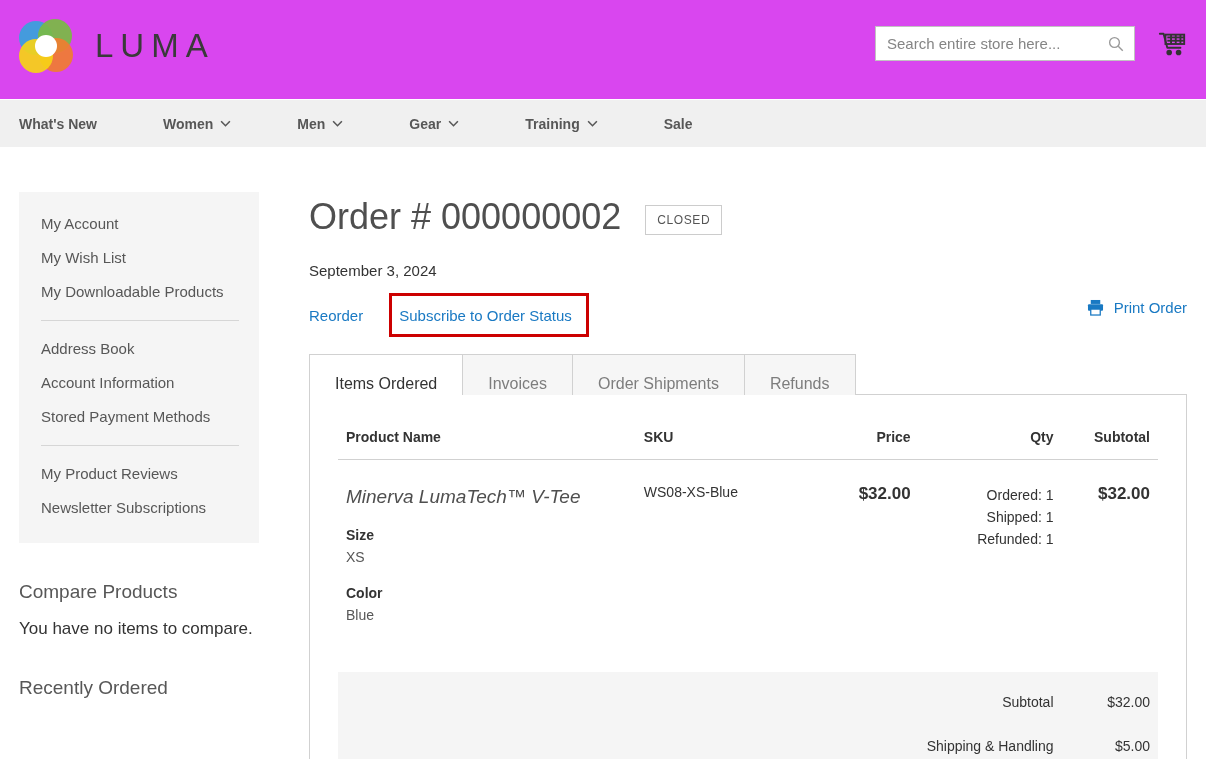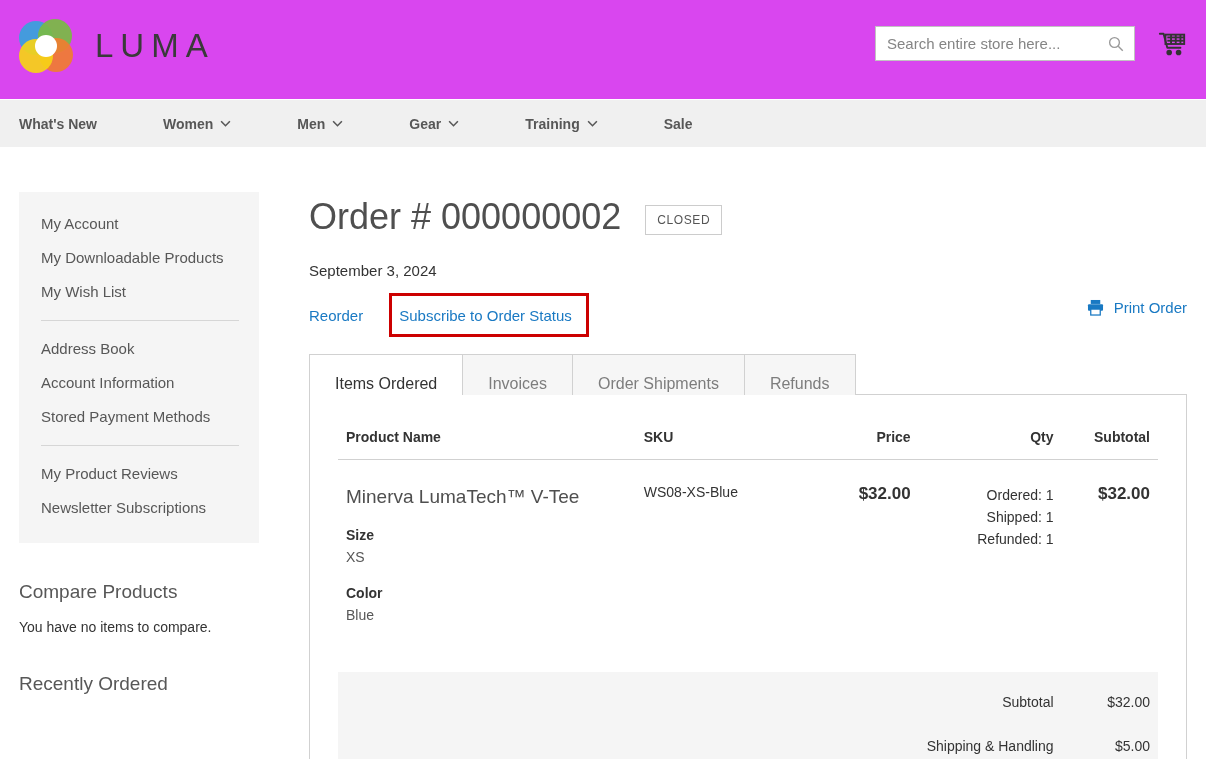--- a/index.html
+++ b/index.html
@@ -177,21 +177,21 @@
 
   .side-block { margin-top: 38px; padding-left: 0px; }
   .side-block h3 {
     margin: 0 0 16px 0;
     font-size: 19px;
     font-weight: 400;
     color: #575757;
   }
   .side-block p {
     margin: 0;
-    font-size: 14px;
+    font-size: 17px;
     color: #333333;
   }
   .side-block.second { }
 
   
   .content {
     flex: 1;
     padding-left: 50px;
     padding-right: 19px;
     position: relative;
@@ -333,20 +333,21 @@
     vertical-align: top;
     text-align: right;
     color: #333333;
   }
   table.order-items td.left { text-align: left; }
   .product-name {
     font-size: 19px;
     font-weight: 400;
     color: #4f4f4f;
     line-height: 26px;
+    font-style: italic;
   }
   .options { margin-top: 14px; }
   .options dt {
     font-size: 14px;
     font-weight: bold;
     color: #333333;
     margin: 0;
     line-height: 22px;
   }
   .options dd {
@@ -456,24 +457,24 @@
 </div>
 
 <div class="page-main">
 
   <div class="sidebar">
     <div class="account-nav">
       <div class="item">
         <span>My Account</span>
       </div>
       <div class="item">
+        <span>My Wish List</span>
+      </div>
+      <div class="item">
         <span>My Downloadable Products</span>
-      </div>
-      <div class="item">
-        <span>My Wish List</span>
       </div>
 
       <div class="divider"></div>
 
       <div class="item">
         <span>Address Book</span>
       </div>
       <div class="item">
         <span>Account Information</span>
       </div>

